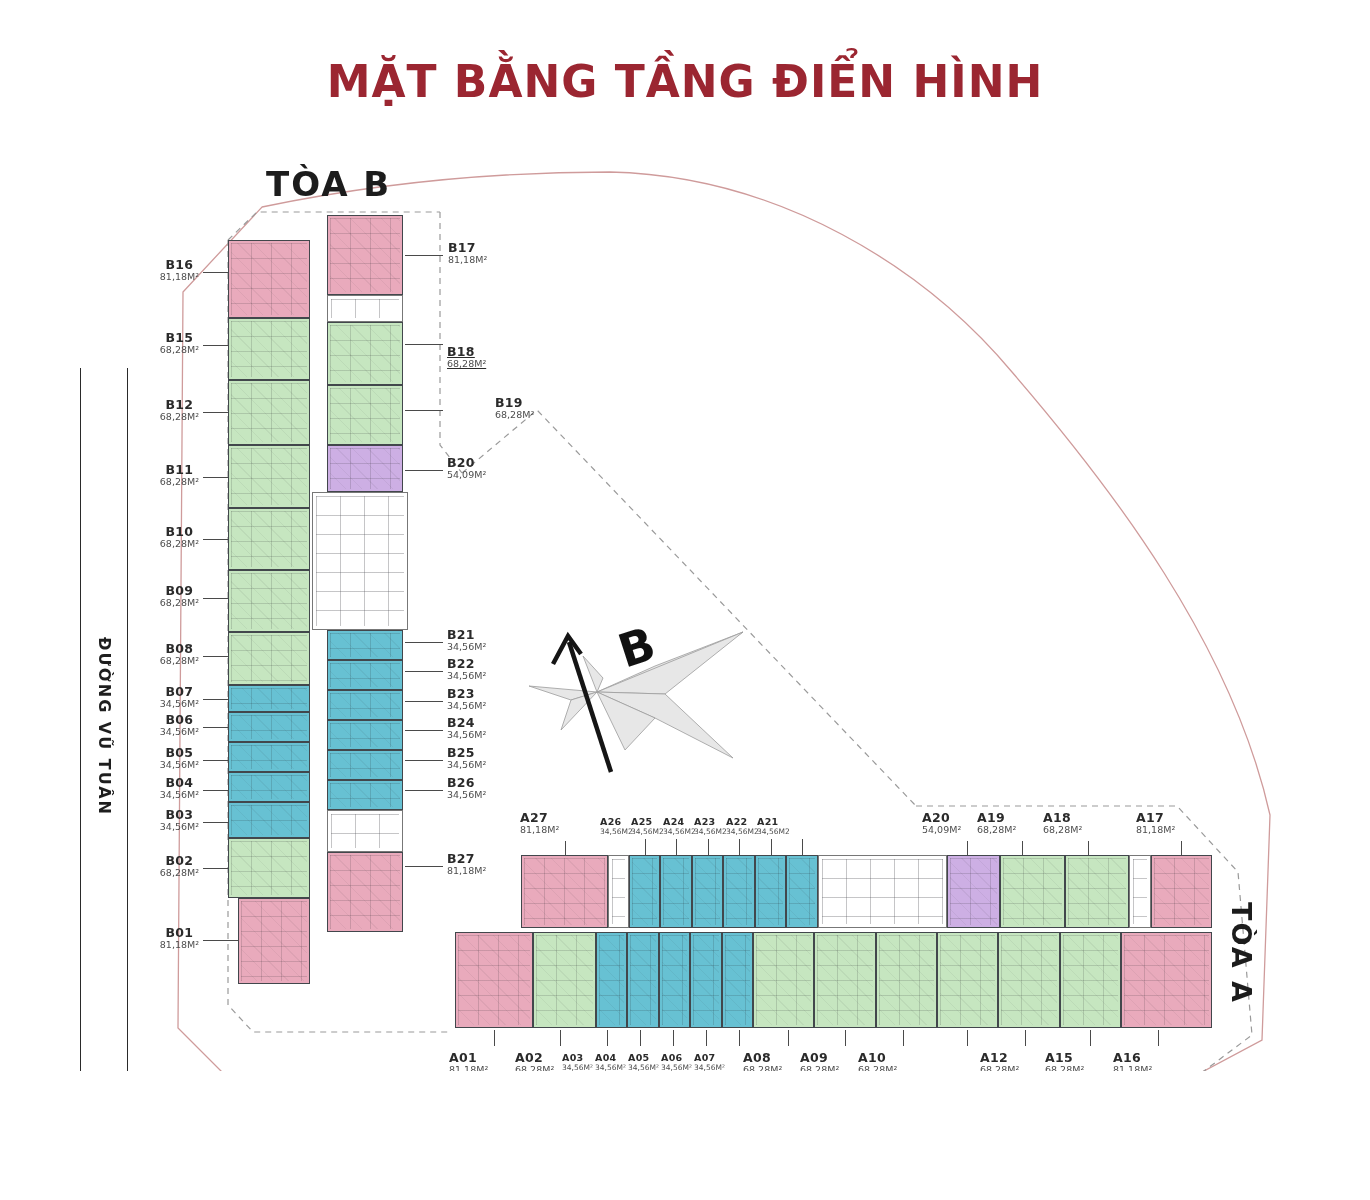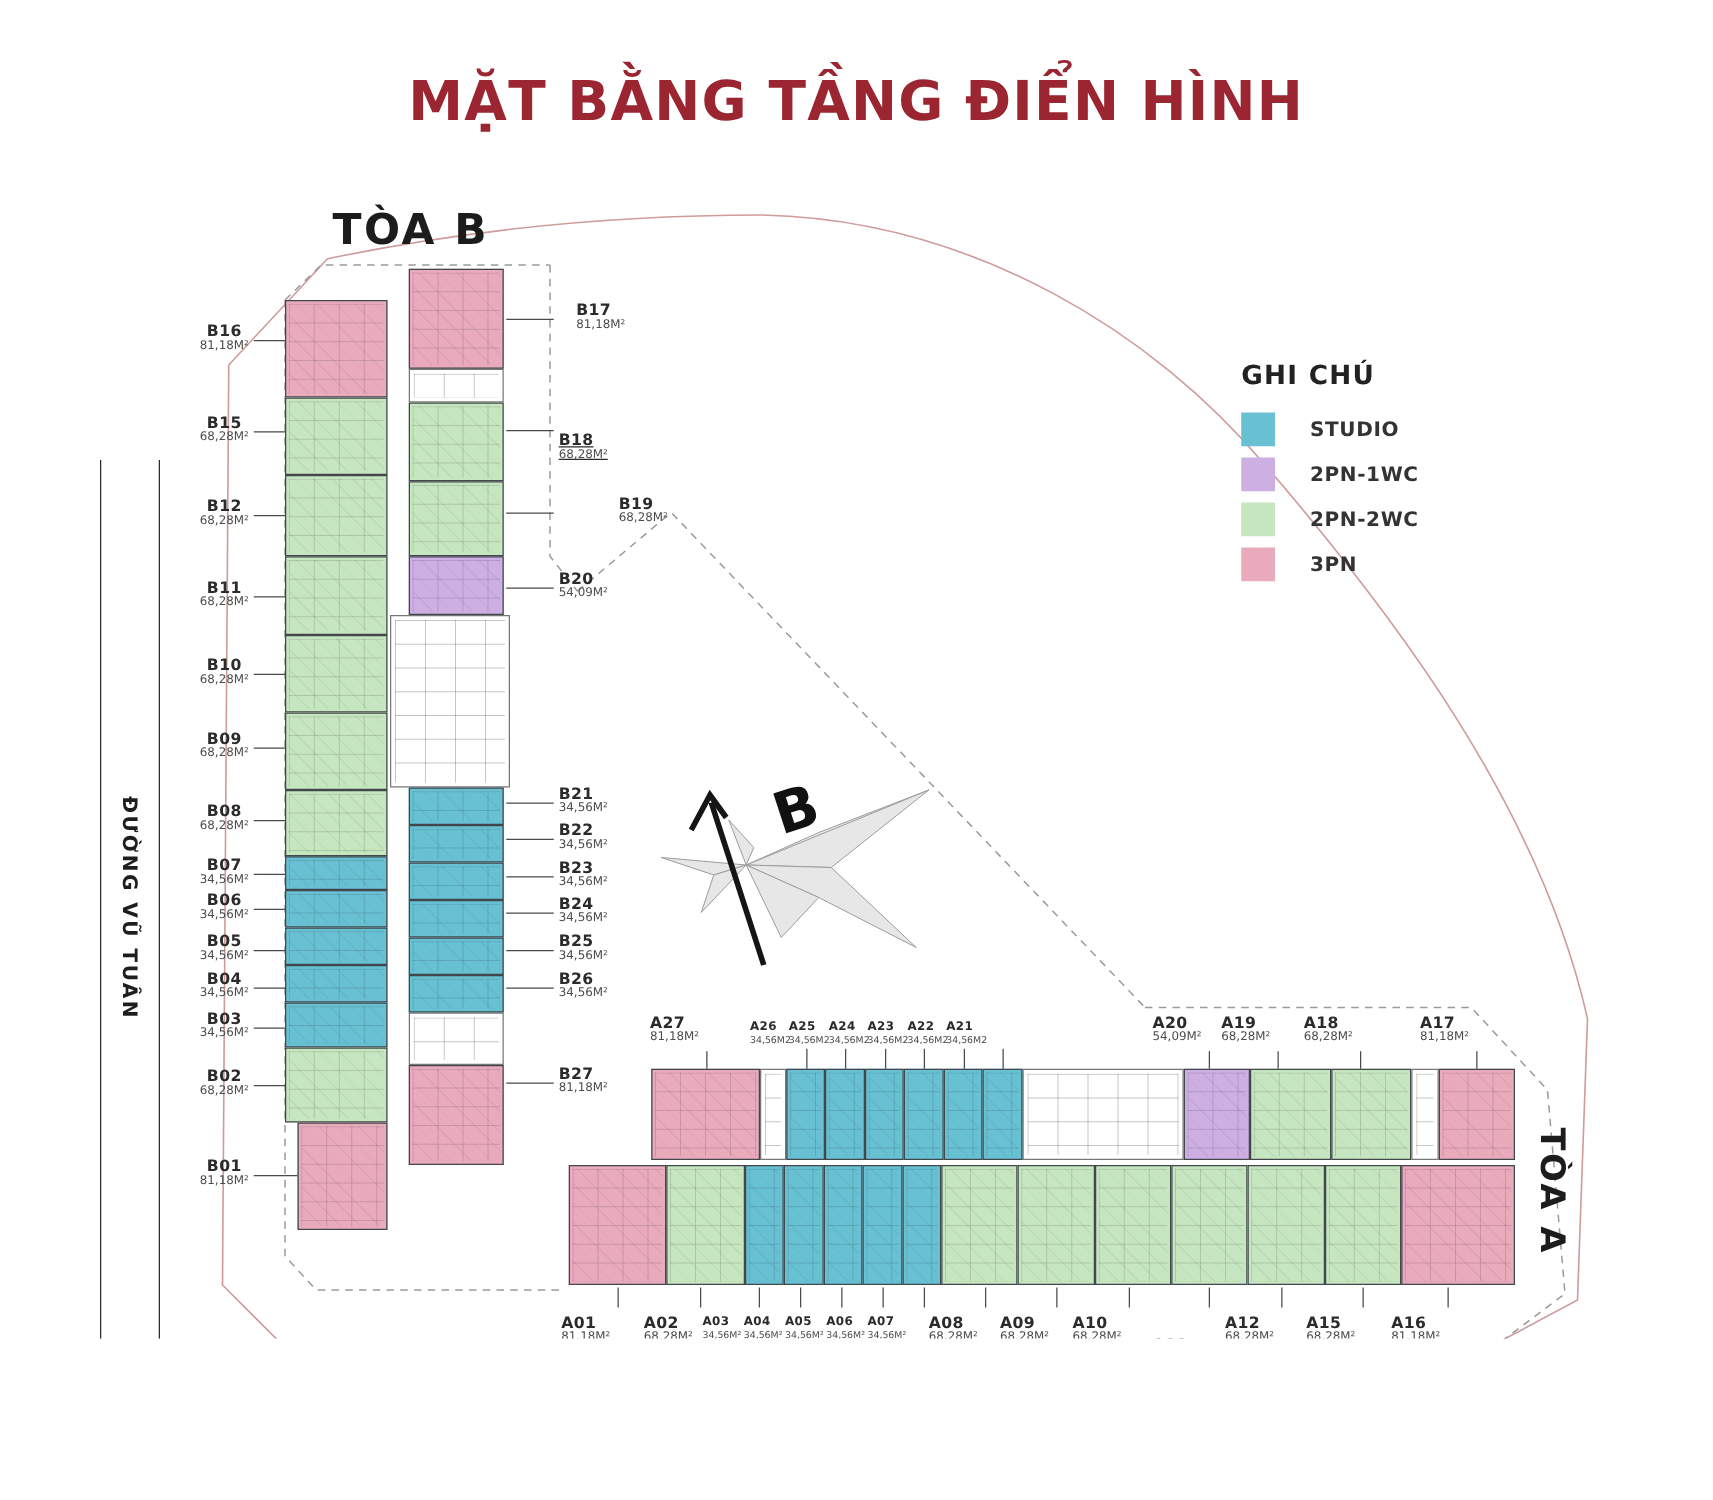--- a/index.html
+++ b/index.html
@@ -84,41 +84,20 @@
     <text x="120" y="78" font-size="46" font-weight="bold" fill="#111" transform="rotate(-18 120 78)" font-family="DejaVu Sans, Liberation Sans, sans-serif">B</text>
   </svg>
 
   <div class="road" id="road-left">
     <span>ĐƯỜNG VŨ TUÂN</span>
   </div>
 
   <div class="tower-label" id="tower-b-label">TÒA B</div>
   <div class="tower-label" id="tower-a-label">TÒA A</div>
 
-  <div id="legend">
-    <div id="legend-title">GHI CHÚ</div>
-    <div id="legend-items">
-        <div class="legend-item">
-          <div class="legend-swatch" style="background: rgb(103, 193, 211);"></div>
-          <div class="legend-label">STUDIO</div>
-        </div>
-        <div class="legend-item">
-          <div class="legend-swatch" style="background: rgb(205, 175, 228);"></div>
-          <div class="legend-label">2PN-1WC</div>
-        </div>
-        <div class="legend-item">
-          <div class="legend-swatch" style="background: rgb(198, 230, 192);"></div>
-          <div class="legend-label">2PN-2WC</div>
-        </div>
-        <div class="legend-item">
-          <div class="legend-swatch" style="background: rgb(233, 170, 188);"></div>
-          <div class="legend-label">3PN</div>
-        </div>
-      </div>
-  </div>
 
   <div id="plan-layer">
       <div class="core" style="left: 327px; top: 295px; width: 76px; height: 27px;"></div>
       <div class="core" style="left: 312px; top: 492px; width: 96px; height: 138px;"></div>
       <div class="core" style="left: 327px; top: 810px; width: 76px; height: 42px;"></div>
       <div class="core" style="left: 608px; top: 855px; width: 21px; height: 73px;"></div>
       <div class="core" style="left: 818px; top: 855px; width: 129px; height: 73px;"></div>
       <div class="core" style="left: 1129px; top: 855px; width: 22px; height: 73px;"></div>
       <div class="unit" style="left: 228px; top: 240px; width: 82px; height: 78px; background: rgb(233, 170, 188);"></div>
       <div class="ulabel side-left" style="right: 1171px; top: 258px;">
@@ -198,21 +177,21 @@
         <div class="uarea">68,28M²</div>
       </div>
       <div class="conn" style="left: 203px; top: 868px; width: 25px; height: 1px;"></div>
       <div class="unit" style="left: 238px; top: 898px; width: 72px; height: 86px; background: rgb(233, 170, 188);"></div>
       <div class="ulabel side-left" style="right: 1171px; top: 926px;">
         <div class="uid">B01</div>
         <div class="uarea">81,18M²</div>
       </div>
       <div class="conn" style="left: 203px; top: 940px; width: 35px; height: 1px;"></div>
       <div class="unit" style="left: 327px; top: 215px; width: 76px; height: 80px; background: rgb(233, 170, 188);"></div>
-      <div class="ulabel side-right" style="left: 461px; top: 241px;">
+      <div class="ulabel side-right" style="left: 448px; top: 241px;">
         <div class="uid">B17</div>
         <div class="uarea">81,18M²</div>
       </div>
       <div class="conn" style="left: 405px; top: 255px; width: 38px; height: 1px;"></div>
       <div class="unit" style="left: 327px; top: 322px; width: 76px; height: 63px; background: rgb(198, 230, 192);"></div>
       <div class="ulabel side-right" style="left: 447px; top: 345px; text-decoration: underline;">
         <div class="uid">B18</div>
         <div class="uarea">68,28M²</div>
       </div>
       <div class="conn" style="left: 405px; top: 344px; width: 38px; height: 1px;"></div>

